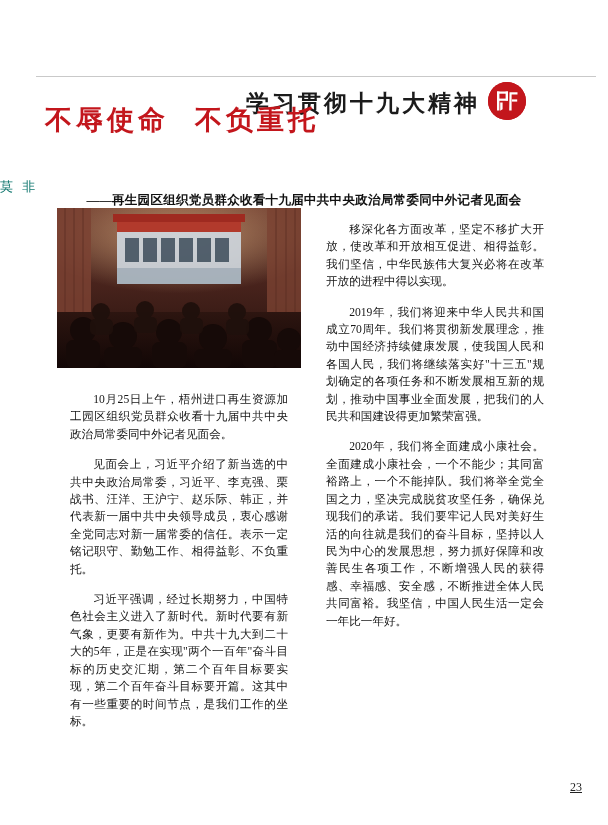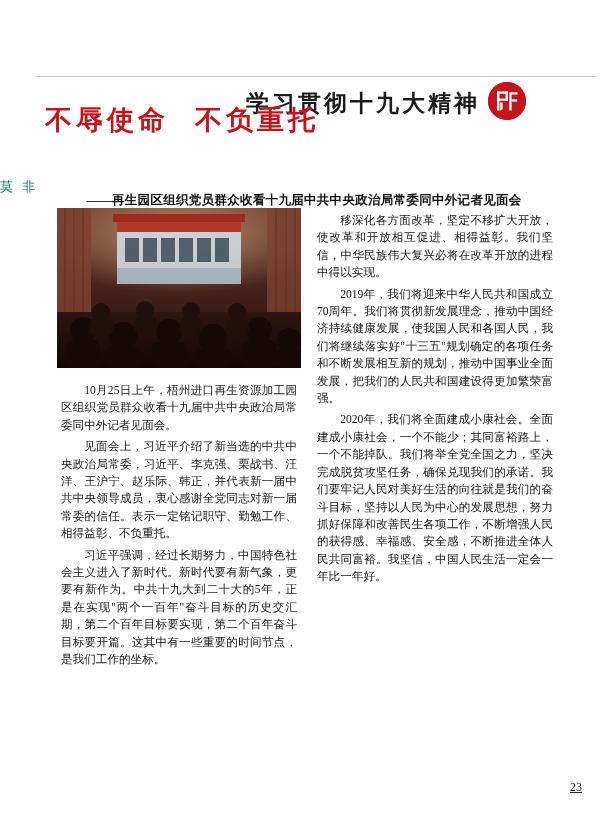--- a/index.html
+++ b/index.html
@@ -123,21 +123,21 @@
     left: 57px;
     top: 378px;
     width: 244px;
   }
   .col-right {
     left: 313px;
     top: 208px;
     width: 244px;
   }
   .col p {
-    margin: 4px;
+    margin: 13px;
     text-indent: 2em;
   }
   .page-number {
     position: absolute;
     right: 26px;
     bottom: 30px;
     font-size: 12px;
     color: #222;
     font-family: "Liberation Serif", "DejaVu Serif", serif;
     text-decoration: underline;

